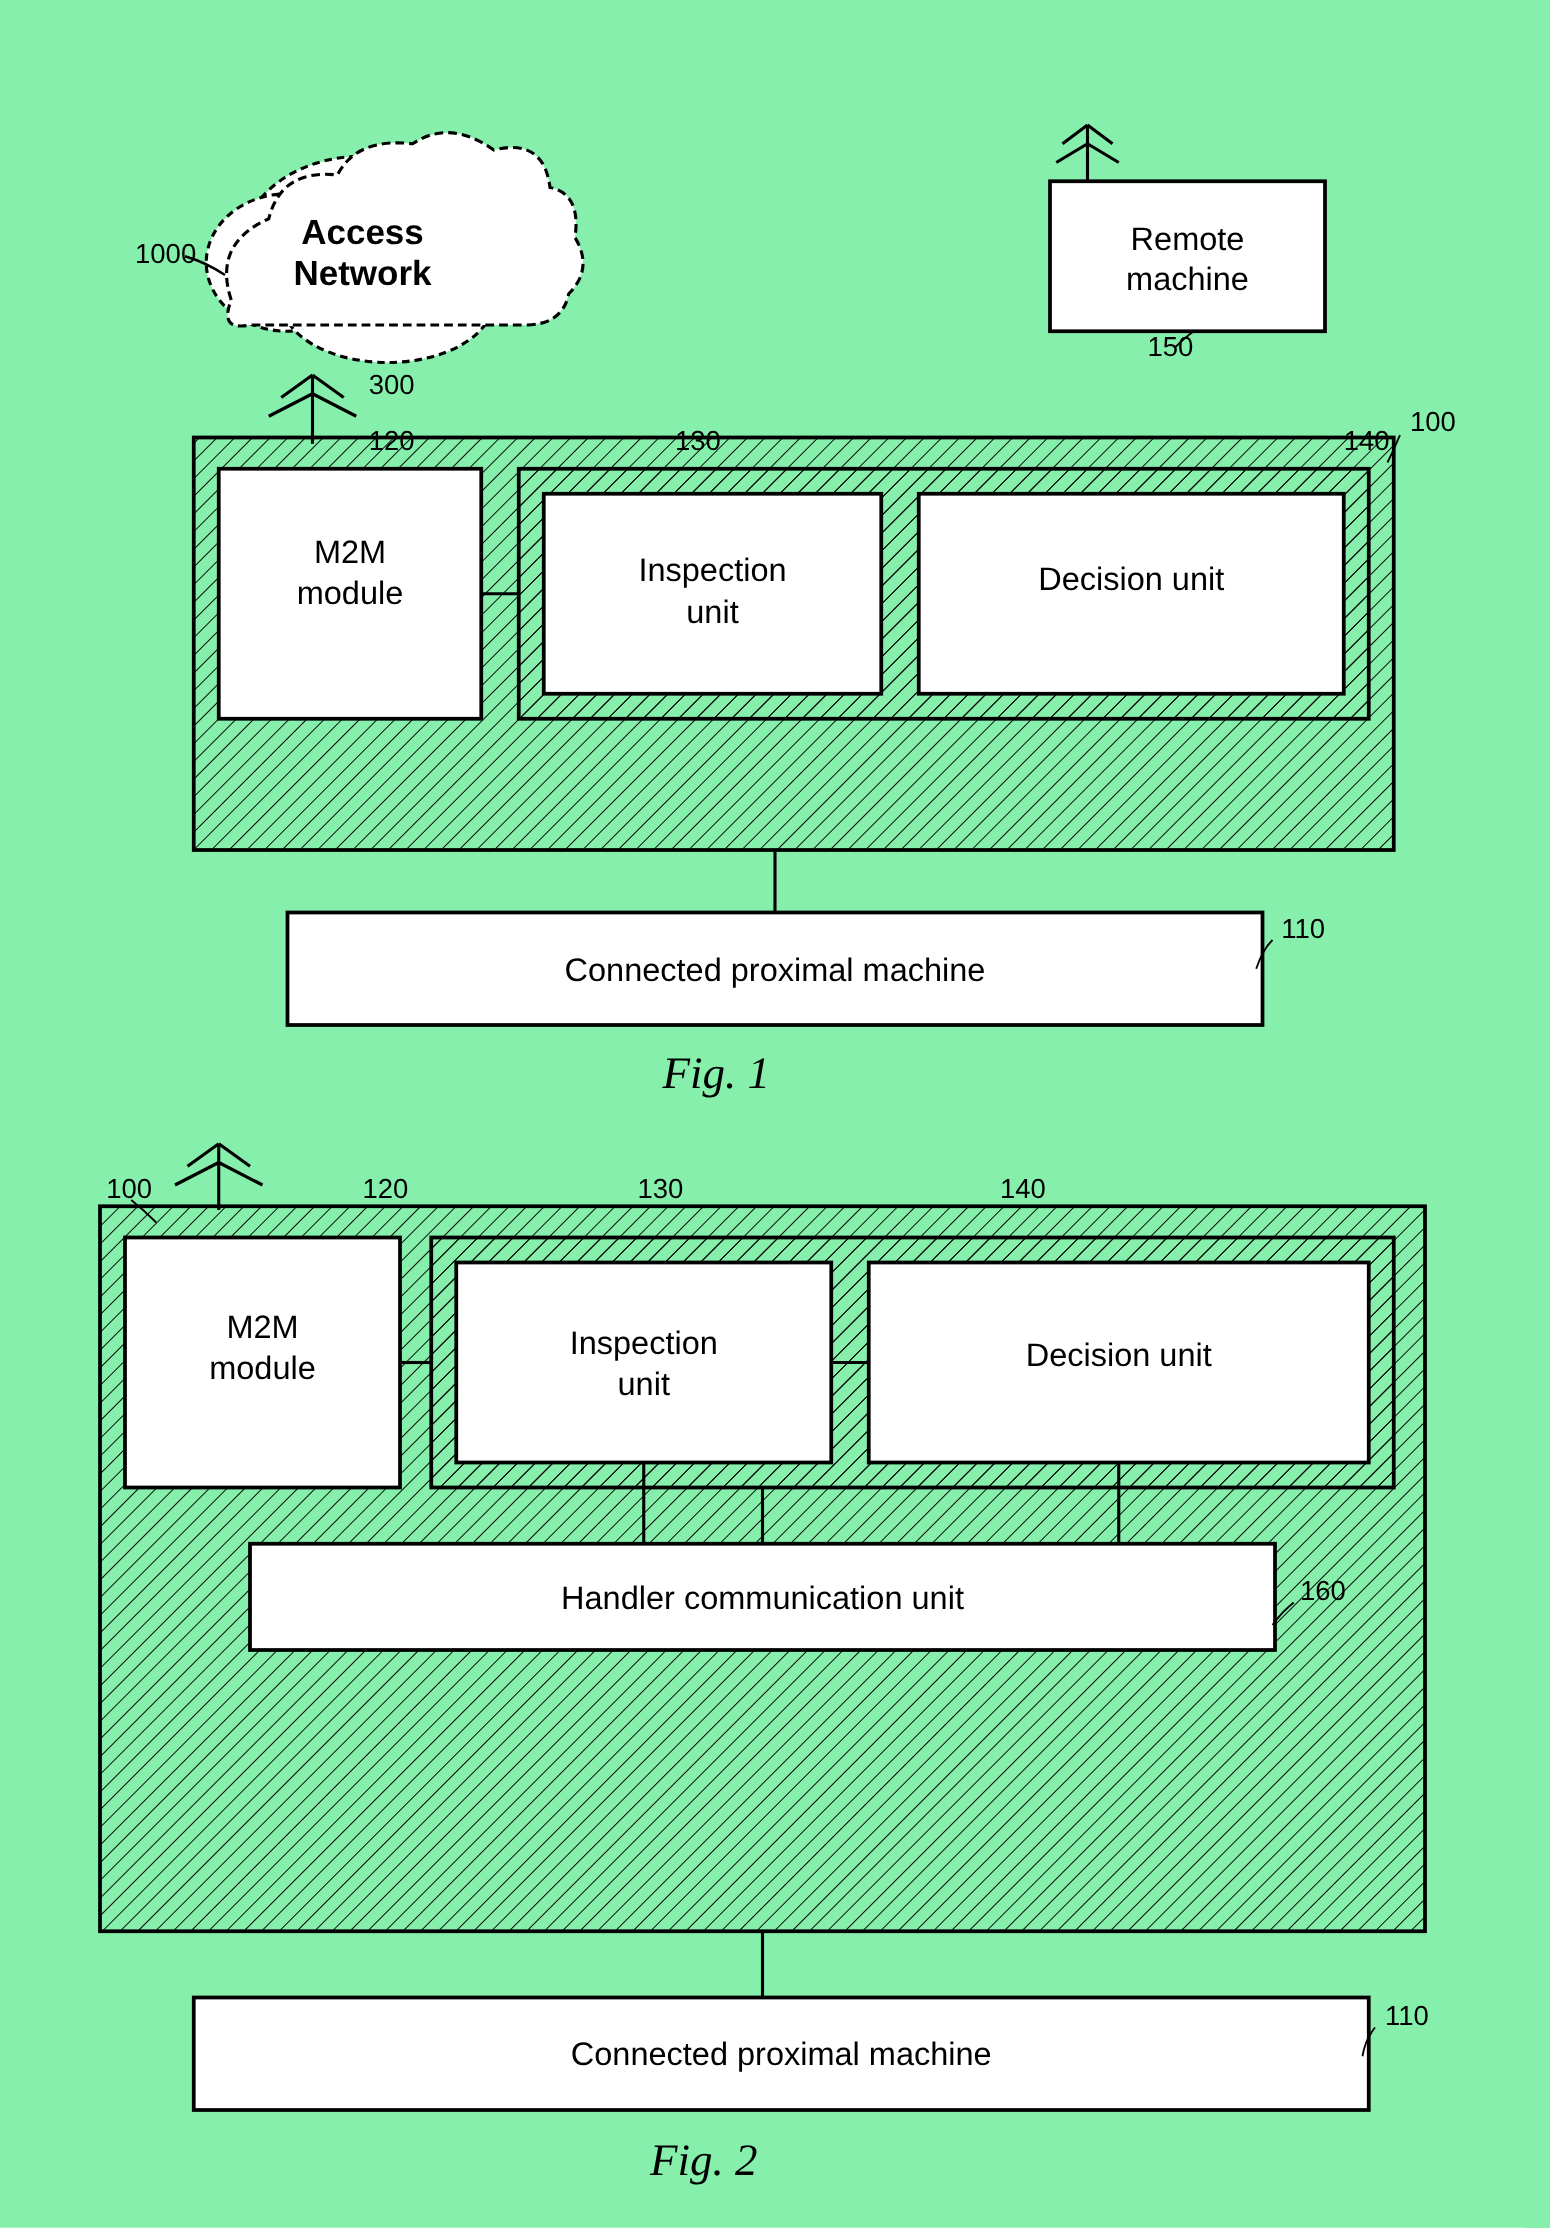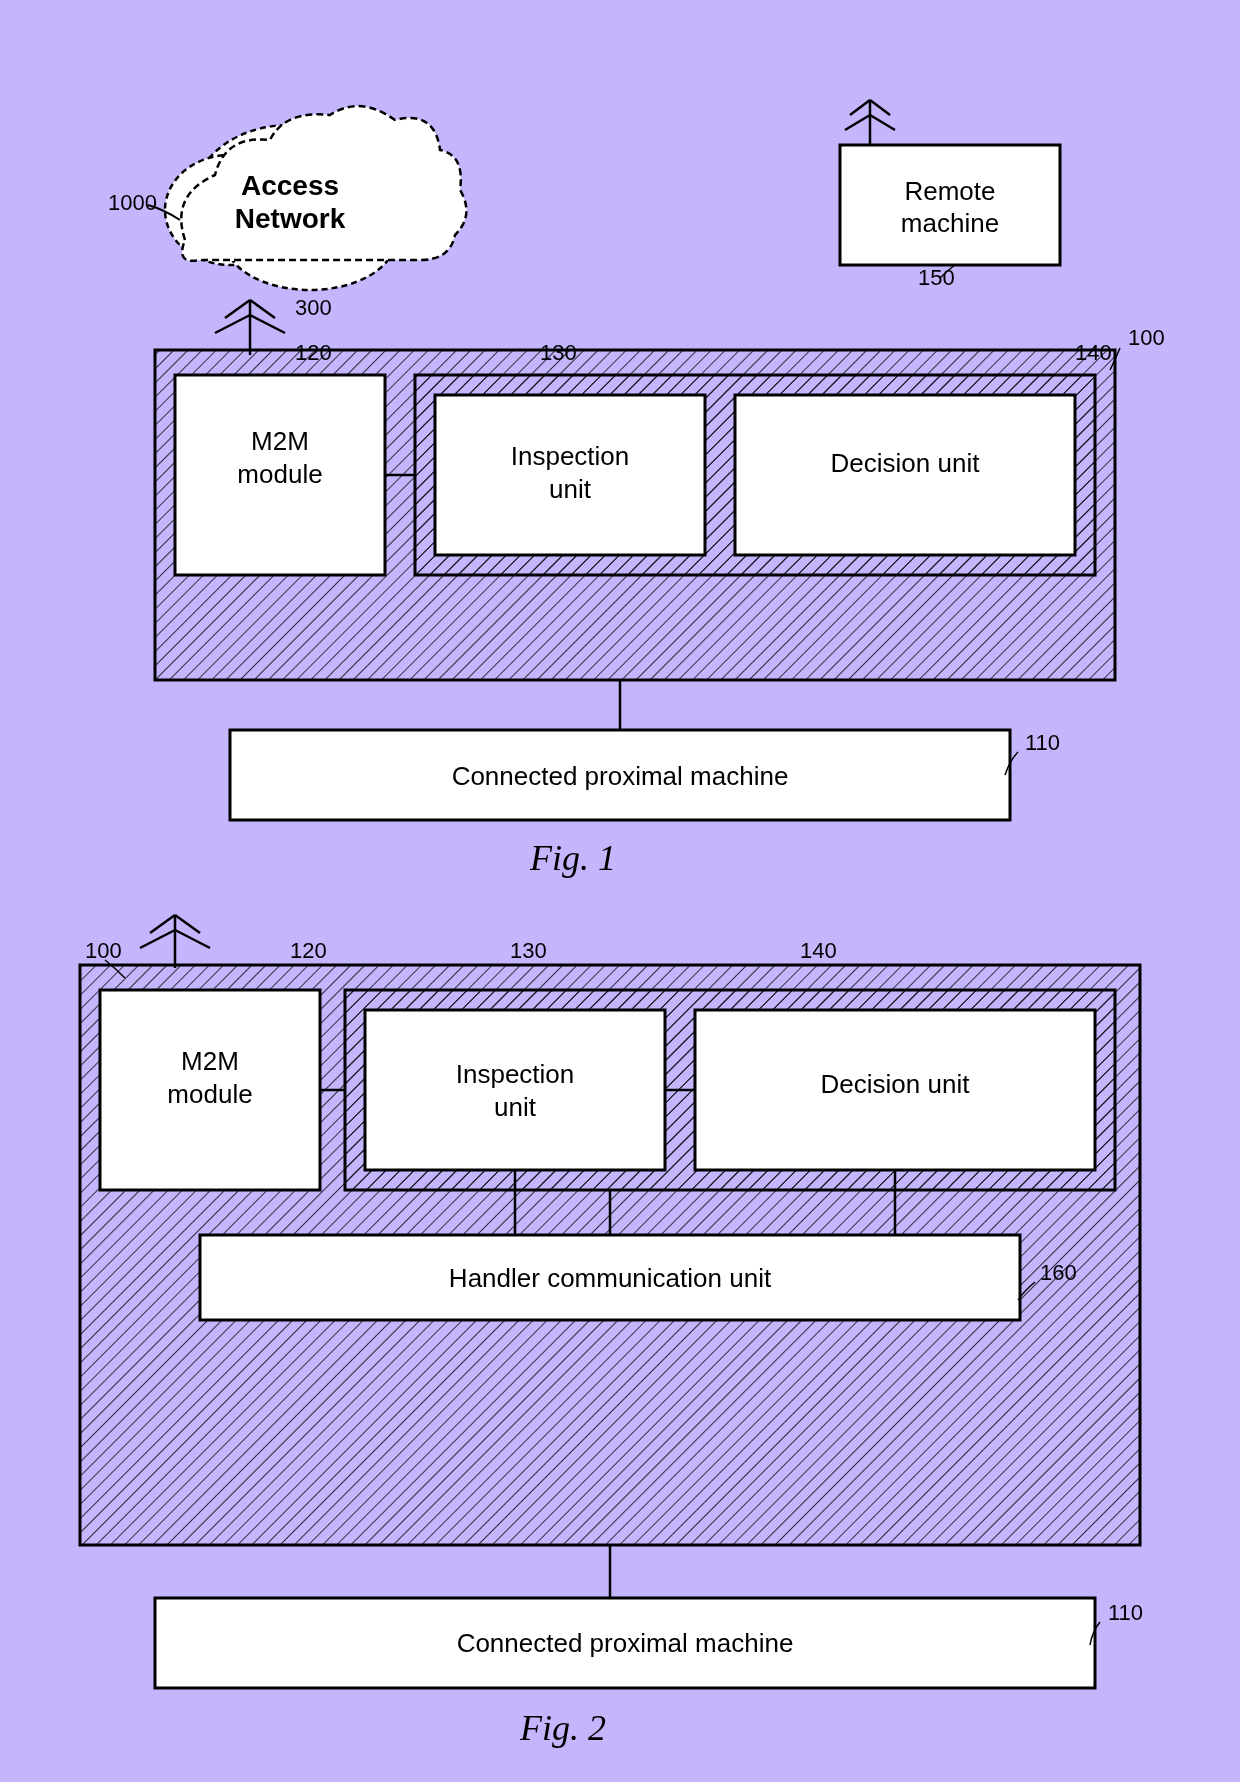--- a/index.html
+++ b/index.html
@@ -8,21 +8,21 @@
       width: 1240px;
       height: 1782px;
       font-family: Arial, sans-serif;
       position: relative;
       overflow: hidden;
     }
     .diagram-container {
       width: 1240px;
       height: 1782px;
       position: relative;
-      background: #c4b5fd;
+      background: #86efac;
     }
     svg {
       position: absolute;
       top: 0;
       left: 0;
       width: 1240px;
       height: 1782px;
     }
 
     

